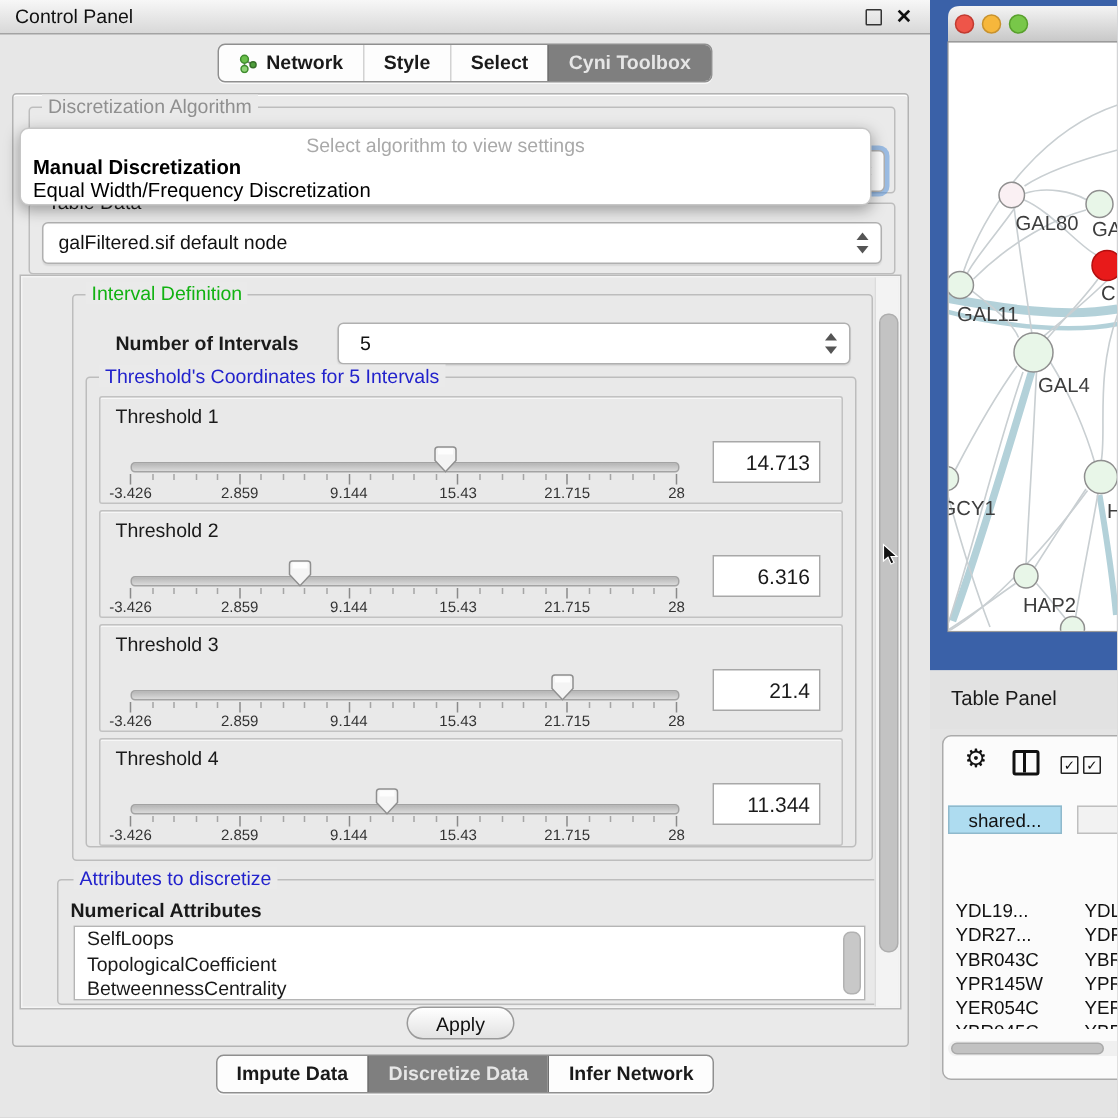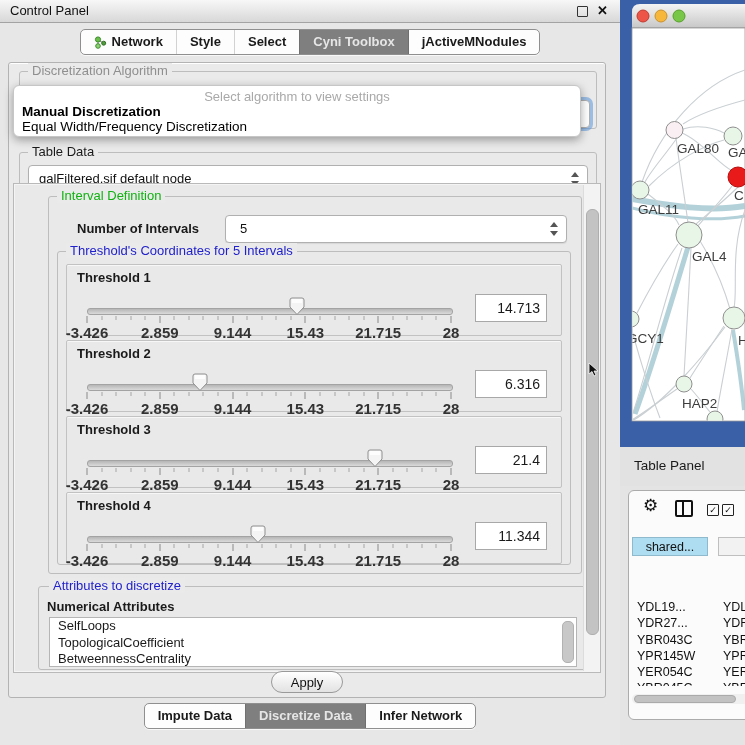--- a/index.html
+++ b/index.html
@@ -44,30 +44,30 @@
   .content-box{position:absolute;left:4px;top:120px;width:586px;height:488px;background:#e9e9e9;
                border:1px solid #b9b9b9;box-shadow:inset 0 0 0 1px #f4f4f4;}
   .vscroll{position:absolute;top:1px;bottom:1px;right:1px;width:15px;background:#f3f3f3;border-left:1px solid #dcdcdc;}
   .vthumb{position:absolute;left:2px;width:11px;border-radius:6px;background:#c3c3c3;border:1px solid #aeaeae;}
   .gtitle-green{color:var(--group-green,#12b212);}
   .gtitle-blue{color:var(--group-blue,#2222cc);}
   .boldlbl{font-weight:bold;font-size:13px;}
   
   .th-panel{position:relative;width:494px;height:70px;margin:0 0 4px 8px;background:#e9e9e9;
             border:1px solid #c2c2c2;border-radius:2px;box-shadow:inset 0 1px 0 #f7f7f7;}
-  .th-title{position:absolute;left:10px;top:5px;font-size:13px;font-weight:bold;}
+  .th-title{position:absolute;left:10px;top:5px;font-size:13px;font-weight:normal;}
   .track{position:absolute;left:20px;top:43px;width:364px;height:5px;border-radius:3px;
          background:linear-gradient(#b6b6b6,#dadada);border:1px solid #a3a3a3;}
   .handle{position:absolute;top:32px;width:16px;height:19px;z-index:3;}
   .ticks{position:absolute;left:20px;top:51px;width:364px;height:8px;}
   .tick{position:absolute;top:0;width:0;border-left:1px solid #8a8a8a;transform:translateX(-.5px);}
   .tick.major{height:7px;}
   .tick.minor{height:4px;border-left-color:#a5a5a5;}
   .ticklabels{position:absolute;left:20px;top:59px;width:364px;height:10px;}
-  .ticklabel{position:absolute;transform:translateX(-50%);font-size:15px;font-weight:bold;color:#333;white-space:nowrap;}
+  .ticklabel{position:absolute;transform:translateX(-50%);font-size:10px;font-weight:normal;color:#333;white-space:nowrap;}
   .vbox{position:absolute;right:14px;top:29px;width:64px;height:26px;background:#fff;border:1px solid #a8a8a8;
         font-size:14px;line-height:26px;text-align:right;padding-right:6px;box-sizing:content-box;}
   
   .listbox{position:absolute;background:#fff;border:1px solid #b5b5b5;overflow:hidden;}
   .listbox .li{font-size:13px;line-height:16.5px;padding-left:8px;white-space:nowrap;}
   .lthumb{position:absolute;right:2px;top:3px;width:10px;height:40px;border-radius:5px;background:#c8c8c8;border:1px solid #b2b2b2;}
   
   .apply-btn{position:absolute;left:50%;transform:translateX(-50%);top:608px;width:72px;height:22px;
              border:1px solid #9a9a9a;border-radius:11px;background:linear-gradient(#ffffff,#e2e2e2);
              font-family:"Liberation Sans",sans-serif;font-size:13px;color:#111;}
@@ -120,42 +120,39 @@
           </span>
           <span class="seg">
             <span>Style</span>
           </span>
           <span class="seg">
             <span>Select</span>
           </span>
           <span class="seg sel">
             <span>Cyni Toolbox</span>
           </span>
-          <span class="seg">
-            <span>jActiveMNodules</span>
-          </span>
         </span>
     </div>
 
     <div class="outer-box">
 
       <div class="group" style="left:10px;top:8px;width:576px;height:56px;">
         <span class="glabel" style="color:#8f8f8f;">Discretization Algorithm</span>
         <div class="combo focusring" style="left:8px;top:28px;width:560px;">
           <span class="stepper"></span>
         </div>
       </div>
 
       <div class="popup">
         <div class="prompt">Select algorithm to view settings</div>
         <div class="opt1">Manual Discretization</div>
         <div class="opt2">Equal Width/Frequency Discretization</div>
       </div>
 
-      <div class="group" style="left:10px;top:89px;width:576px;height:46px;">
+      <div class="group" style="left:10px;top:72px;width:576px;height:46px;">
         <span class="glabel">Table Data</span>
         <div class="combo" style="left:8px;top:12px;width:558px;">
           <span class="ctext">galFiltered.sif default node</span>
           <span class="stepper"></span>
         </div>
       </div>
 
       <div class="content-box">
 
         <div class="group" style="left:34px;top:12px;width:532px;height:376px;">

